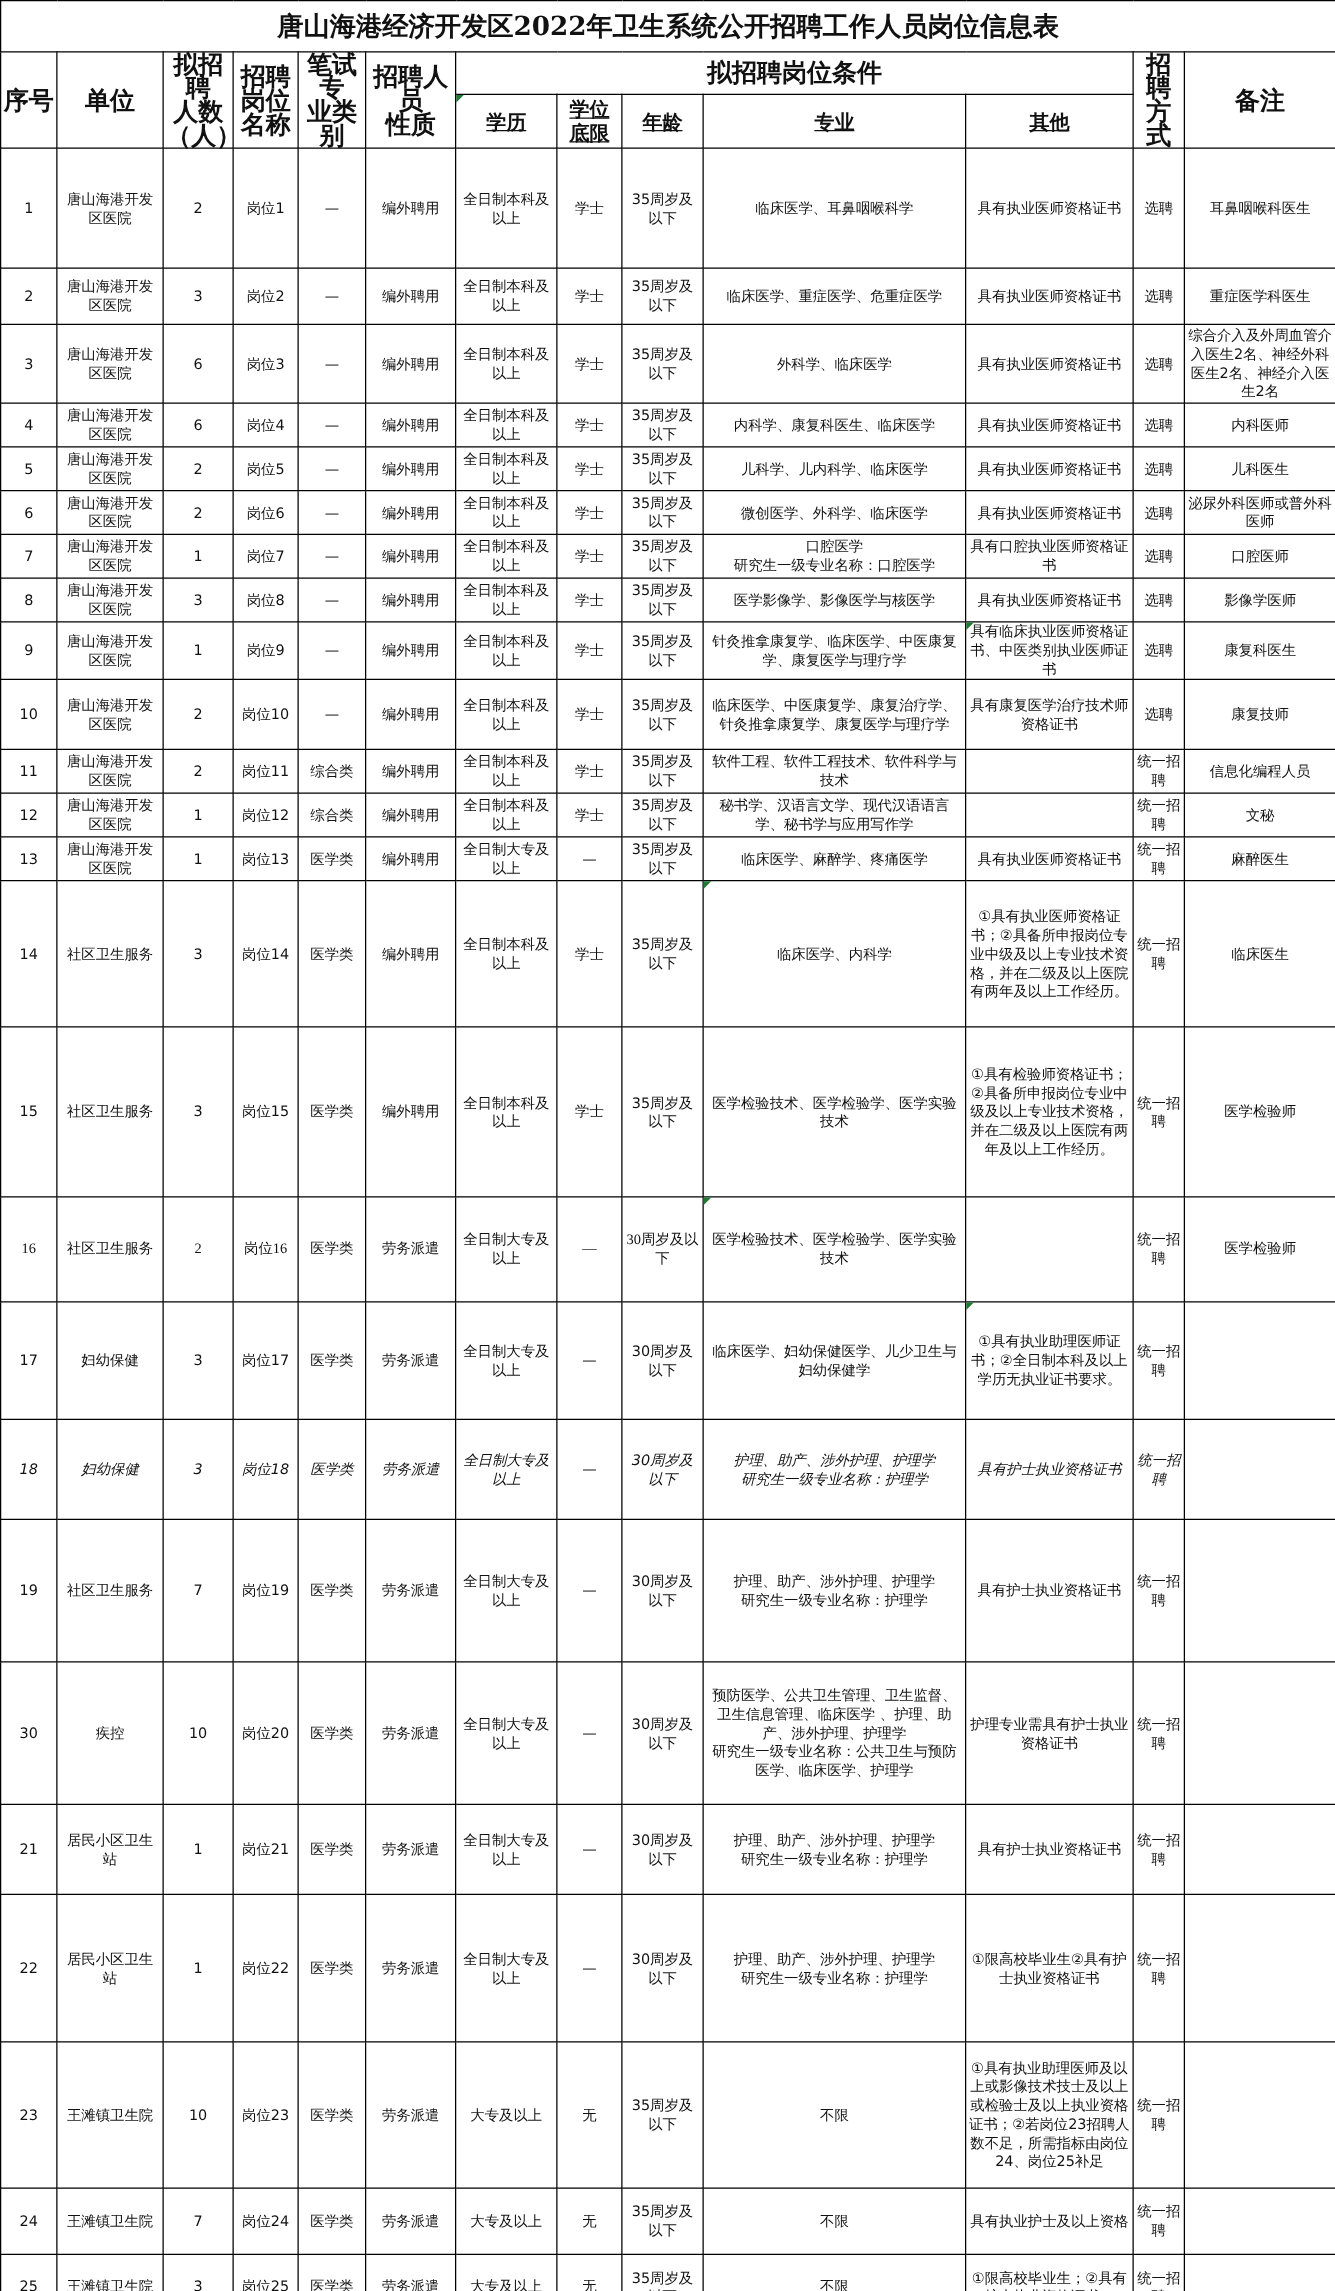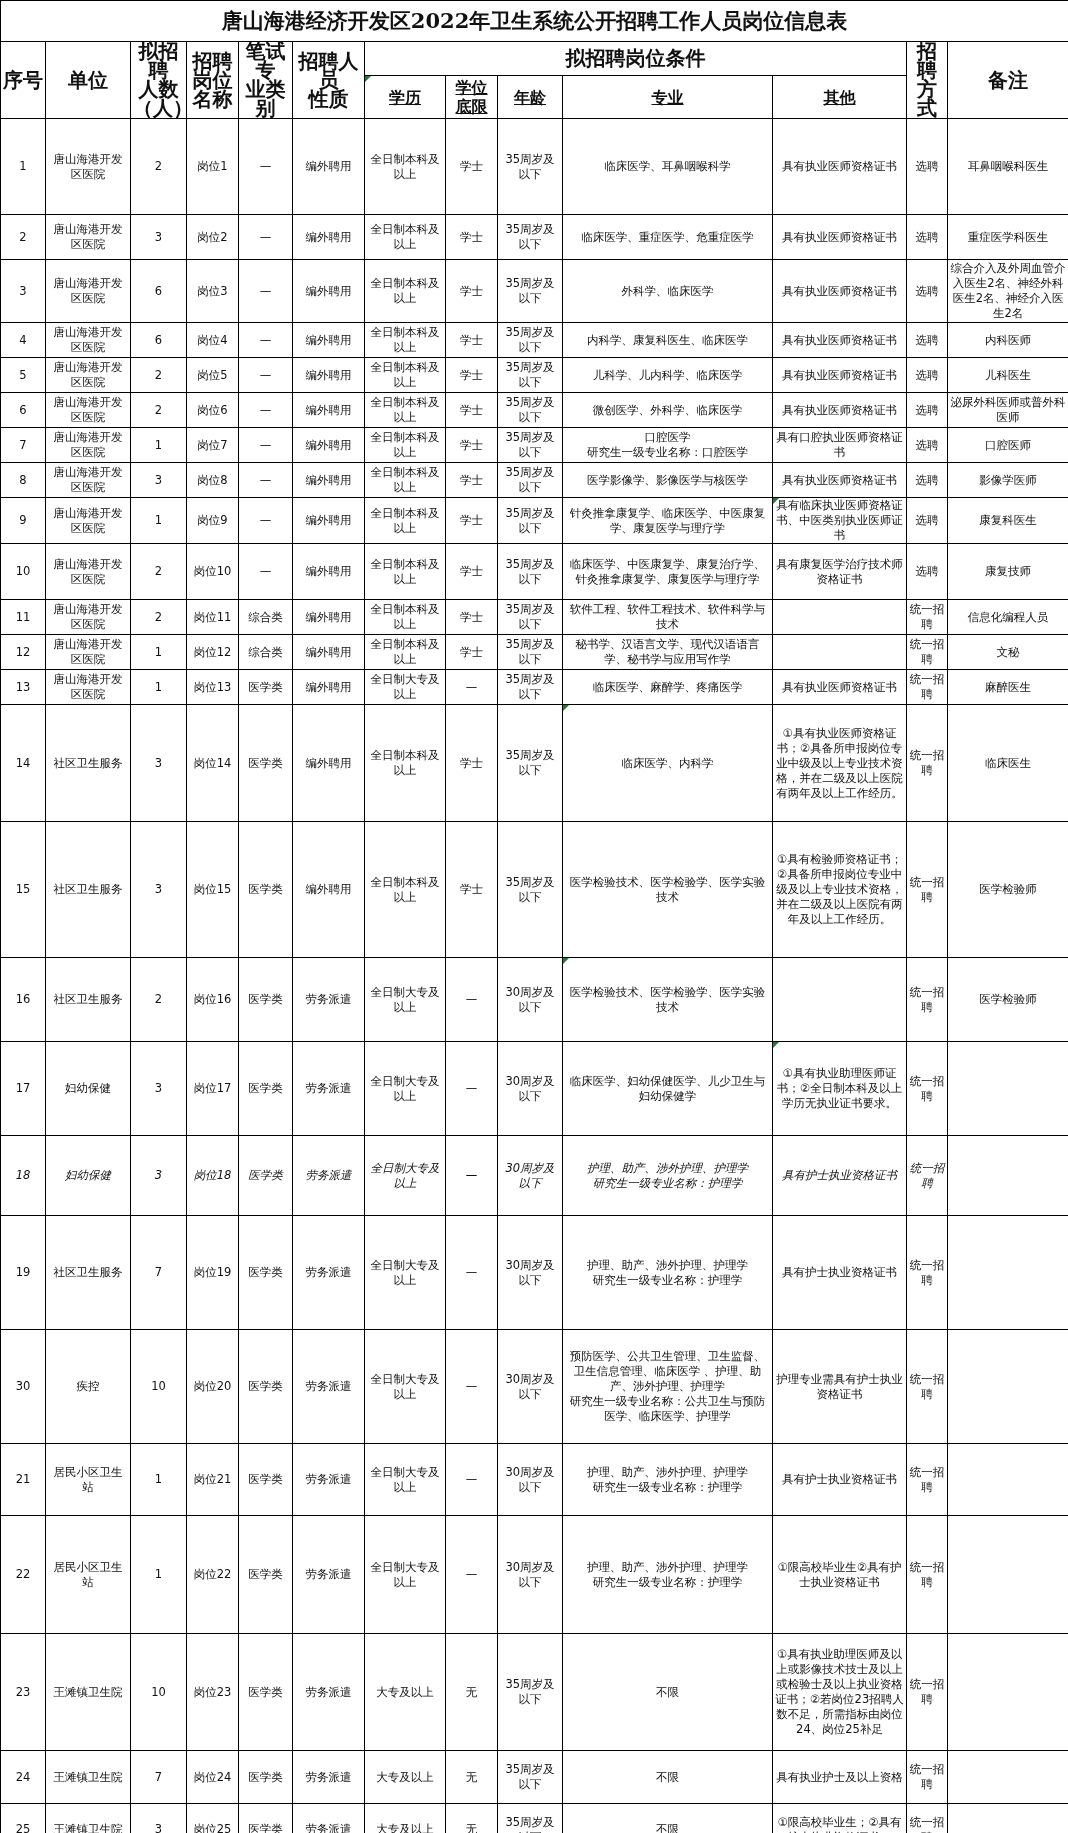--- a/index.html
+++ b/index.html
@@ -304,21 +304,21 @@
           <td><span>医学类</span></td>
           <td><span>编外聘用</span></td>
           <td><span>全日制本科及以上</span></td>
           <td><span>学士</span></td>
           <td class="age"><span>35周岁及以下</span></td>
           <td class="major"><span>医学检验技术、医学检验学、医学实验技术</span></td>
           <td class="other"><span>①具有检验师资格证书；②具备所申报岗位专业中级及以上专业技术资格，并在二级及以上医院有两年及以上工作经历。</span></td>
           <td><span>统一招聘</span></td>
           <td><span>医学检验师</span></td>
         </tr>
-        <tr style="height: 84px;">
+        <tr style="height: 84px; font-family: Liberation Serif, serif;">
           <td><span>16</span></td>
           <td><span>社区卫生服务</span></td>
           <td><span>2</span></td>
           <td><span>岗位16</span></td>
           <td><span>医学类</span></td>
           <td><span>劳务派遣</span></td>
           <td><span>全日制大专及以上</span></td>
           <td><span>—</span></td>
           <td class="age"><span>30周岁及以下</span></td>
           <td class="major"><span class="comment-mark"></span><span>医学检验技术、医学检验学、医学实验技术</span></td>

